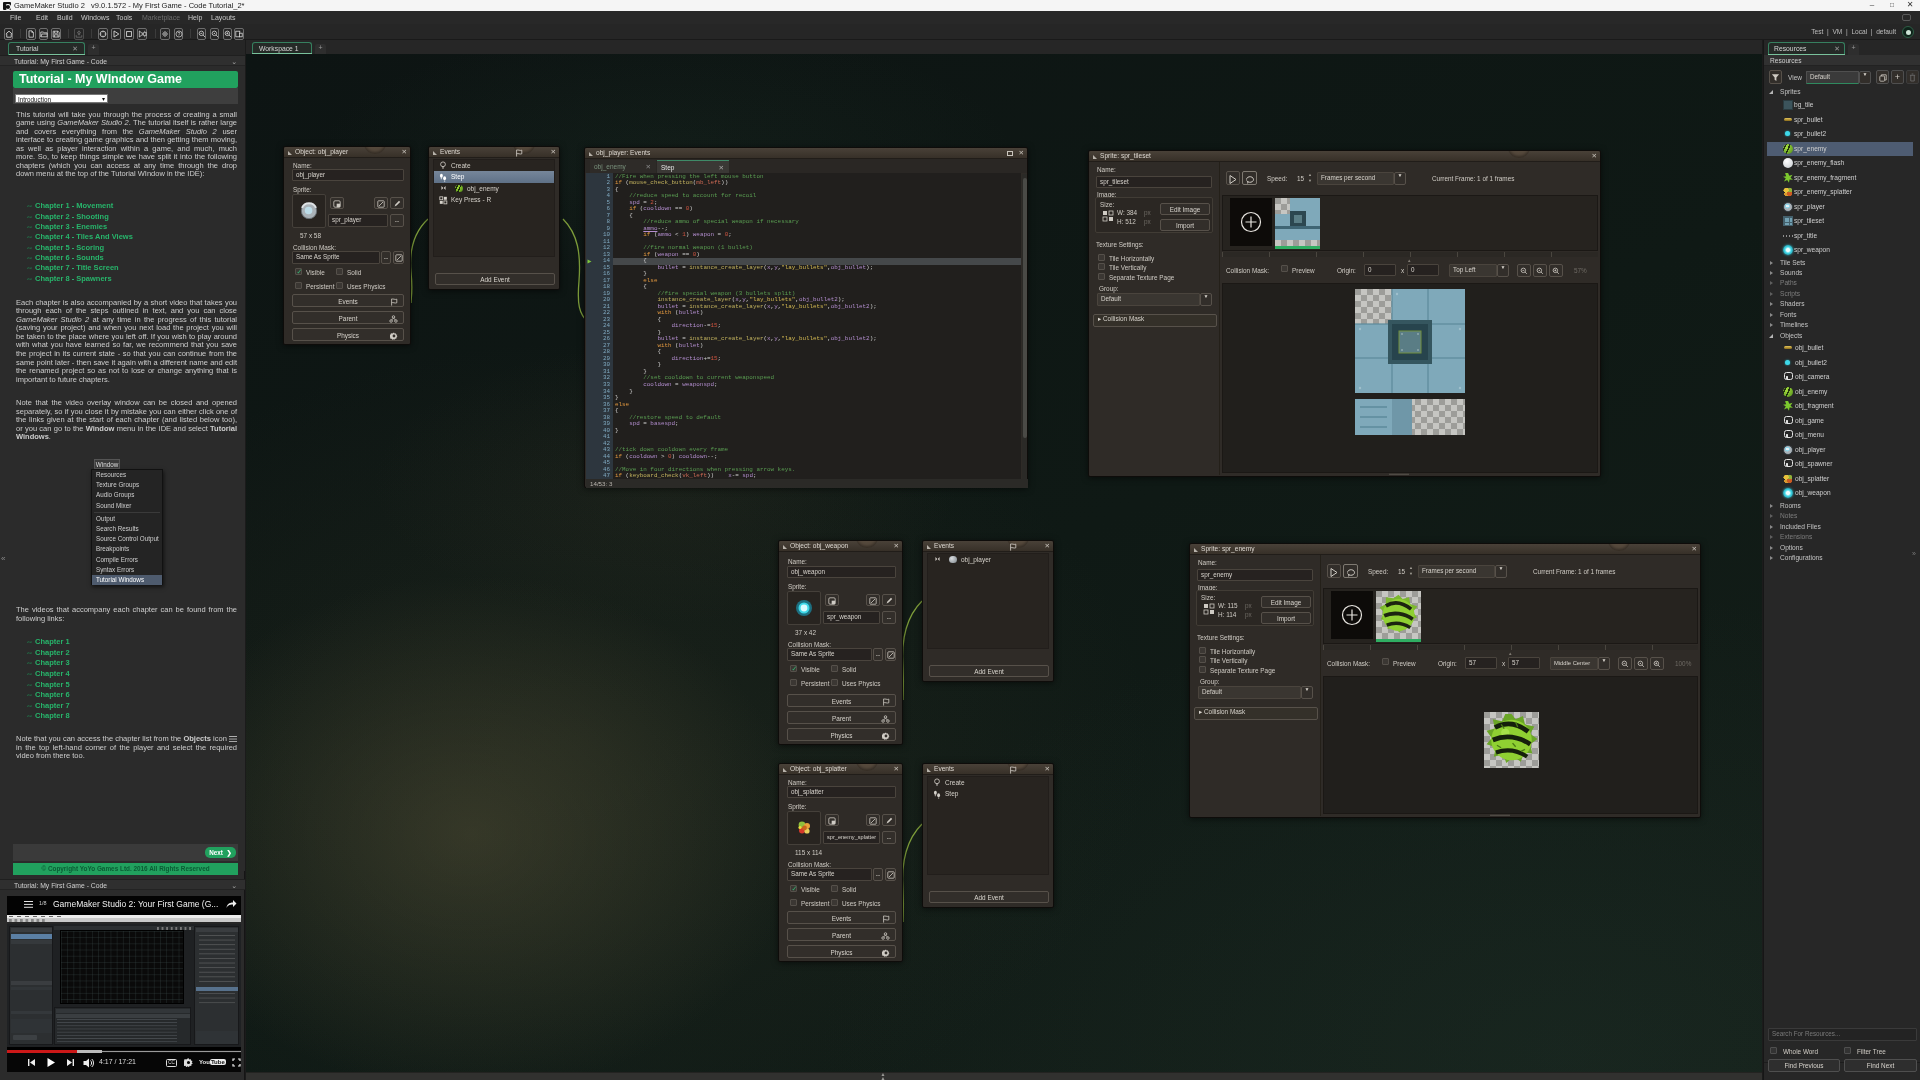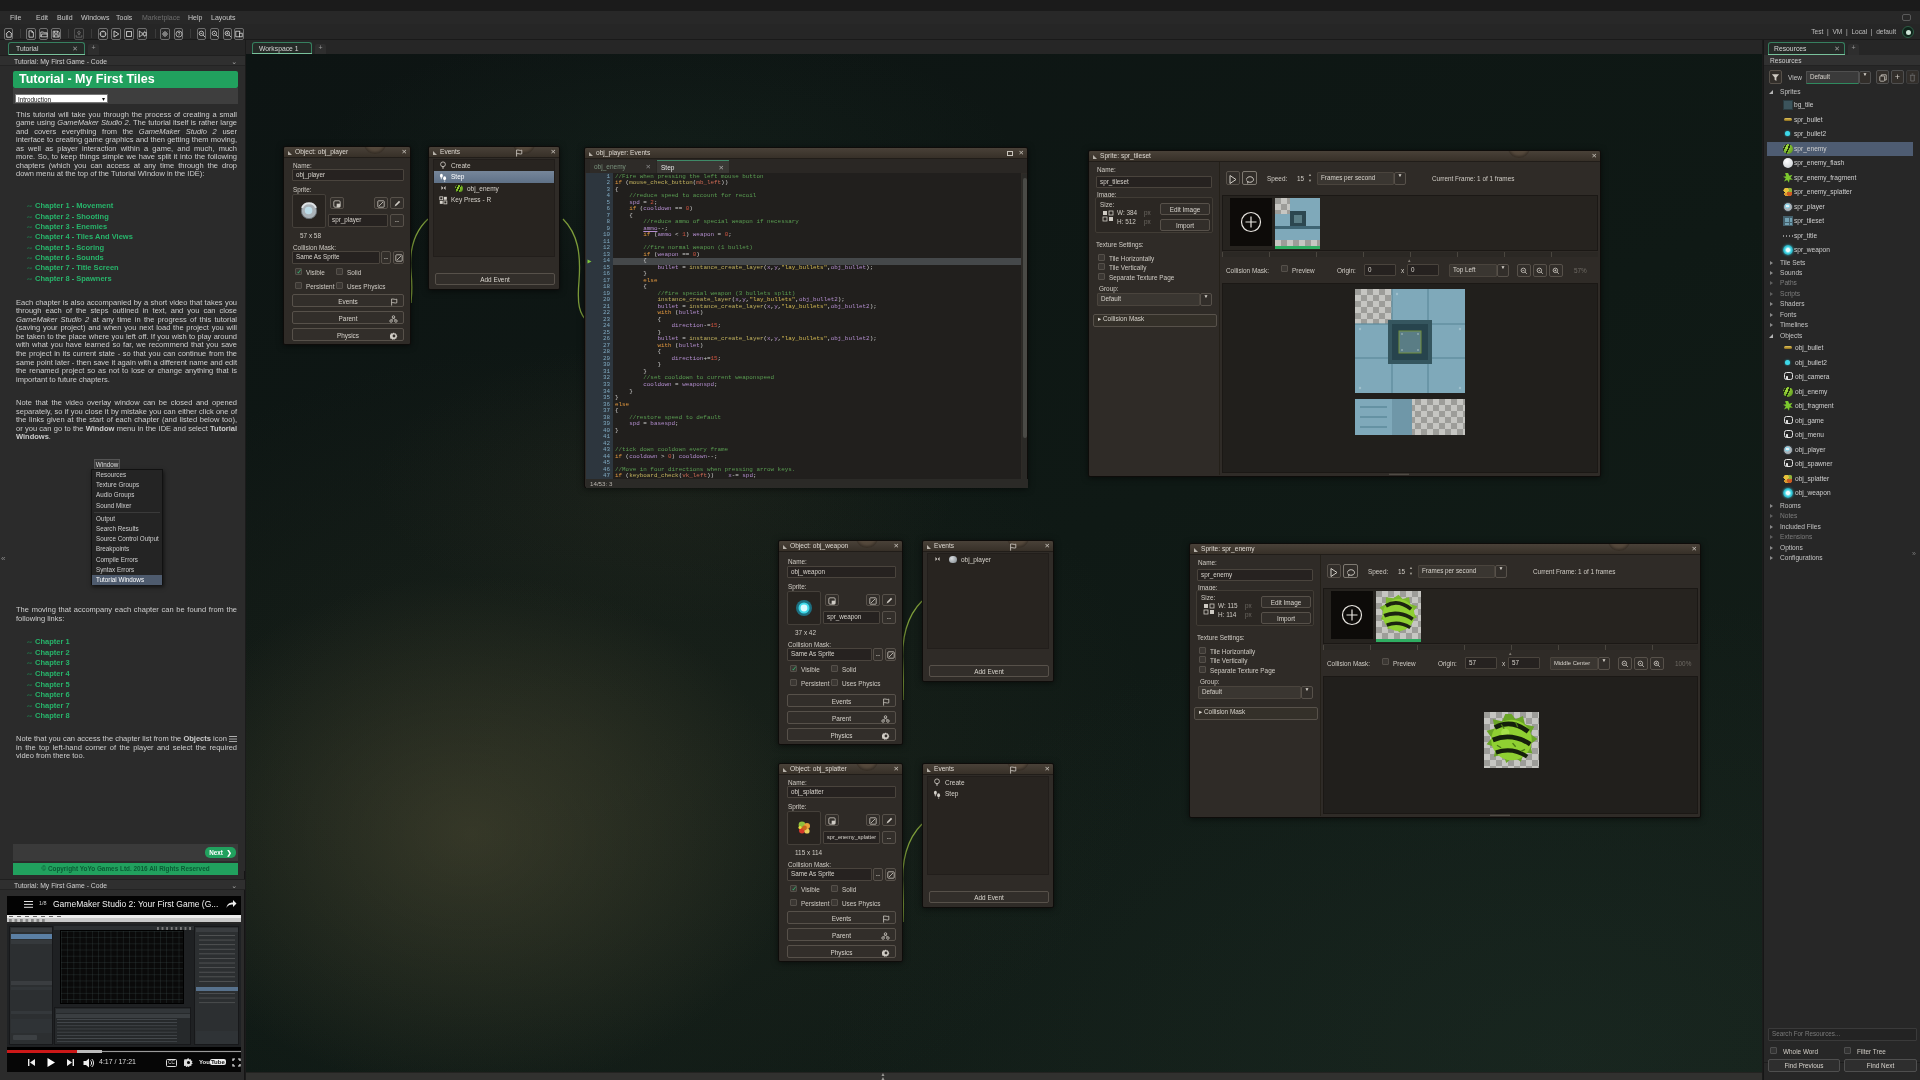--- a/index.html
+++ b/index.html
@@ -177,20 +177,27 @@
   .dim { color:#7e7e7e; }
   .dim .tri-c { border-left-color:#5f5f5f; }
 
   
   svg { display:block; }
 </style>
 </head>
 <body>
 <div id="app">
 
+  <div id="titlebar">
+    <div class="gmicon"></div>
+    <div class="ttext">GameMaker Studio 2&nbsp;&nbsp; v9.0.1.572 - My First Game - Code Tutorial_2*</div>
+    <div class="wbtn" style="right:40px;">–</div>
+    <div class="wbtn" style="right:20px; font-size:6.5px;">□</div>
+    <div class="wbtn" style="right:2px;">✕</div>
+  </div>
 
   <div id="menubar">
     <span style="left:10px;">File</span>
     <span style="left:36px;">Edit</span>
     <span style="left:57px;">Build</span>
     <span style="left:81px;">Windows</span>
     <span style="left:116px;">Tools</span>
     <span style="left:142px; color:#6e6e6e;">Marketplace</span>
     <span style="left:188px;">Help</span>
     <span style="left:211px;">Layouts</span>
@@ -302,21 +309,21 @@
       <span style="position:absolute;left:7px;top:2px;">Tutorial</span>
       <span style="position:absolute;right:6px;top:2px;color:#999;">✕</span>
     </div>
     <div class="greenline" style="left:9px; top:14px; width:76px;"></div>
     <div class="ptabplus" style="left:88px; top:4px; width:11px; height:11px;">+</div>
     <div class="combohead" style="top:15px;">
         <span style="position:absolute;left:14px;top:2px;">Tutorial: My First Game - Code</span>
         <span class="chev">⌄</span>
       </div>
     <div id="tutbody">
-      <div class="banner"><span style="margin-left:6px;">Tutorial - My First Tiles</span></div>
+      <div class="banner"><span style="margin-left:6px;">Tutorial - My WIndow Game</span></div>
       <div class="selband"></div>
       <div class="whitesel"><span style="margin-left:2px;">Introduction</span></div>
       <div class="tpar" style="top:44.5px;">This tutorial will take you through the process of creating a small game using <i>GameMaker Studio 2</i>. The tutorial itself is rather large and covers everything from the <i>GameMaker Studio 2</i> user interface to creating game graphics and then getting them moving, as well as player interaction within a game, and much, much more. So, to keep things simple we have split it into the following chapters (which you can access at any time through the drop down menu at the top of the Tutorial WIndow in the IDE):</div>
       <div class="chlist" style="top:135.2px;">
         <div><span class="lk">∾</span>Chapter 1 - Movement</div>
         <div><span class="lk">∾</span>Chapter 2 - Shooting</div>
         <div><span class="lk">∾</span>Chapter 3 - Enemies</div>
         <div><span class="lk">∾</span>Chapter 4 - Tiles And Views</div>
         <div><span class="lk">∾</span>Chapter 5 - Scoring</div>
         <div><span class="lk">∾</span>Chapter 6 - Sounds</div>
@@ -333,21 +340,21 @@
         <div>Sound Mixer</div>
         <div class="msep"></div>
         <div>Output</div>
         <div>Search Results</div>
         <div>Source Control Output</div>
         <div>Breakpoints</div>
         <div>Compile Errors</div>
         <div>Syntax Errors</div>
         <div class="sel">Tutorial Windows</div>
       </div>
-      <div class="tpar" style="top:540.3px;">The moving that accompany each chapter can be found from the following links:</div>
+      <div class="tpar" style="top:540.3px;">The videos that accompany each chapter can be found from the following links:</div>
       <div class="chlist" style="top:571.3px; line-height:10.6px;">
         <div><span class="lk">∾</span>Chapter 1</div>
         <div><span class="lk">∾</span>Chapter 2</div>
         <div><span class="lk">∾</span>Chapter 3</div>
         <div><span class="lk">∾</span>Chapter 4</div>
         <div><span class="lk">∾</span>Chapter 5</div>
         <div><span class="lk">∾</span>Chapter 6</div>
         <div><span class="lk">∾</span>Chapter 7</div>
         <div><span class="lk">∾</span>Chapter 8</div>
       </div>

